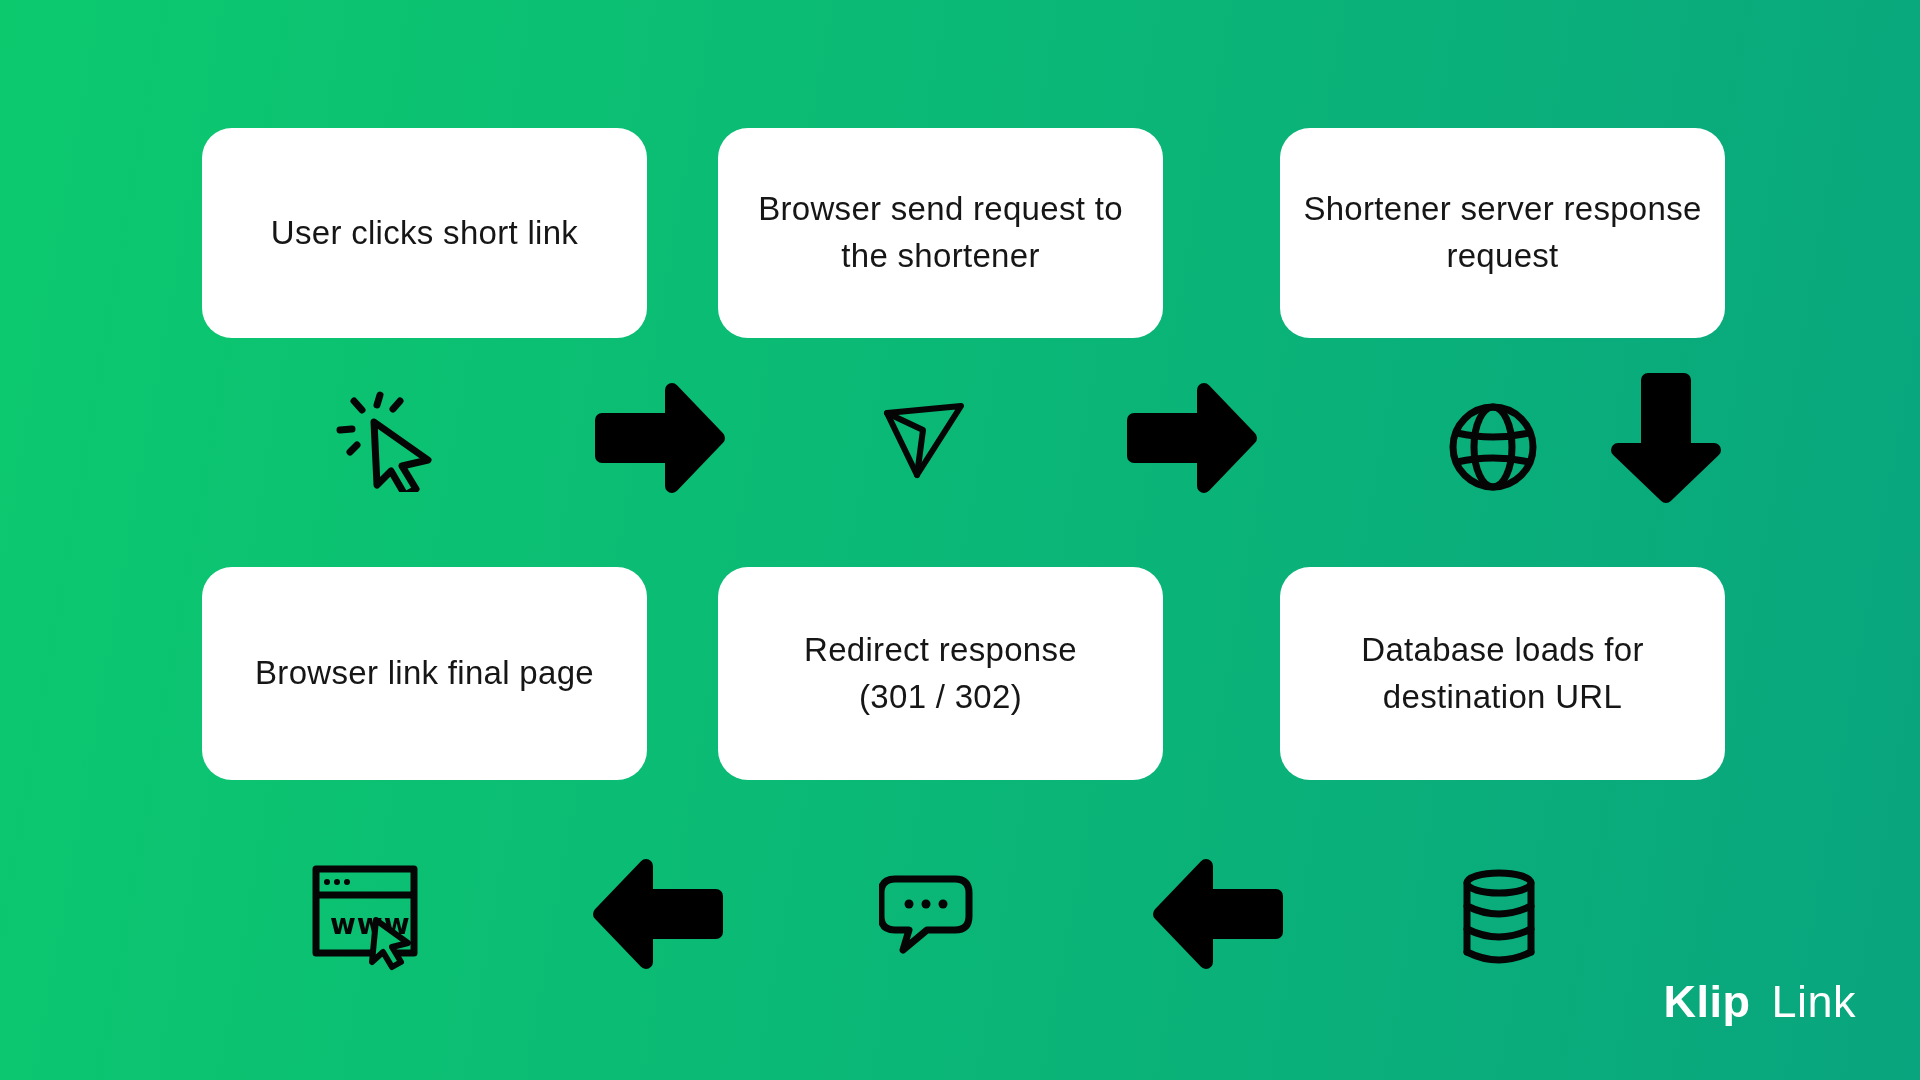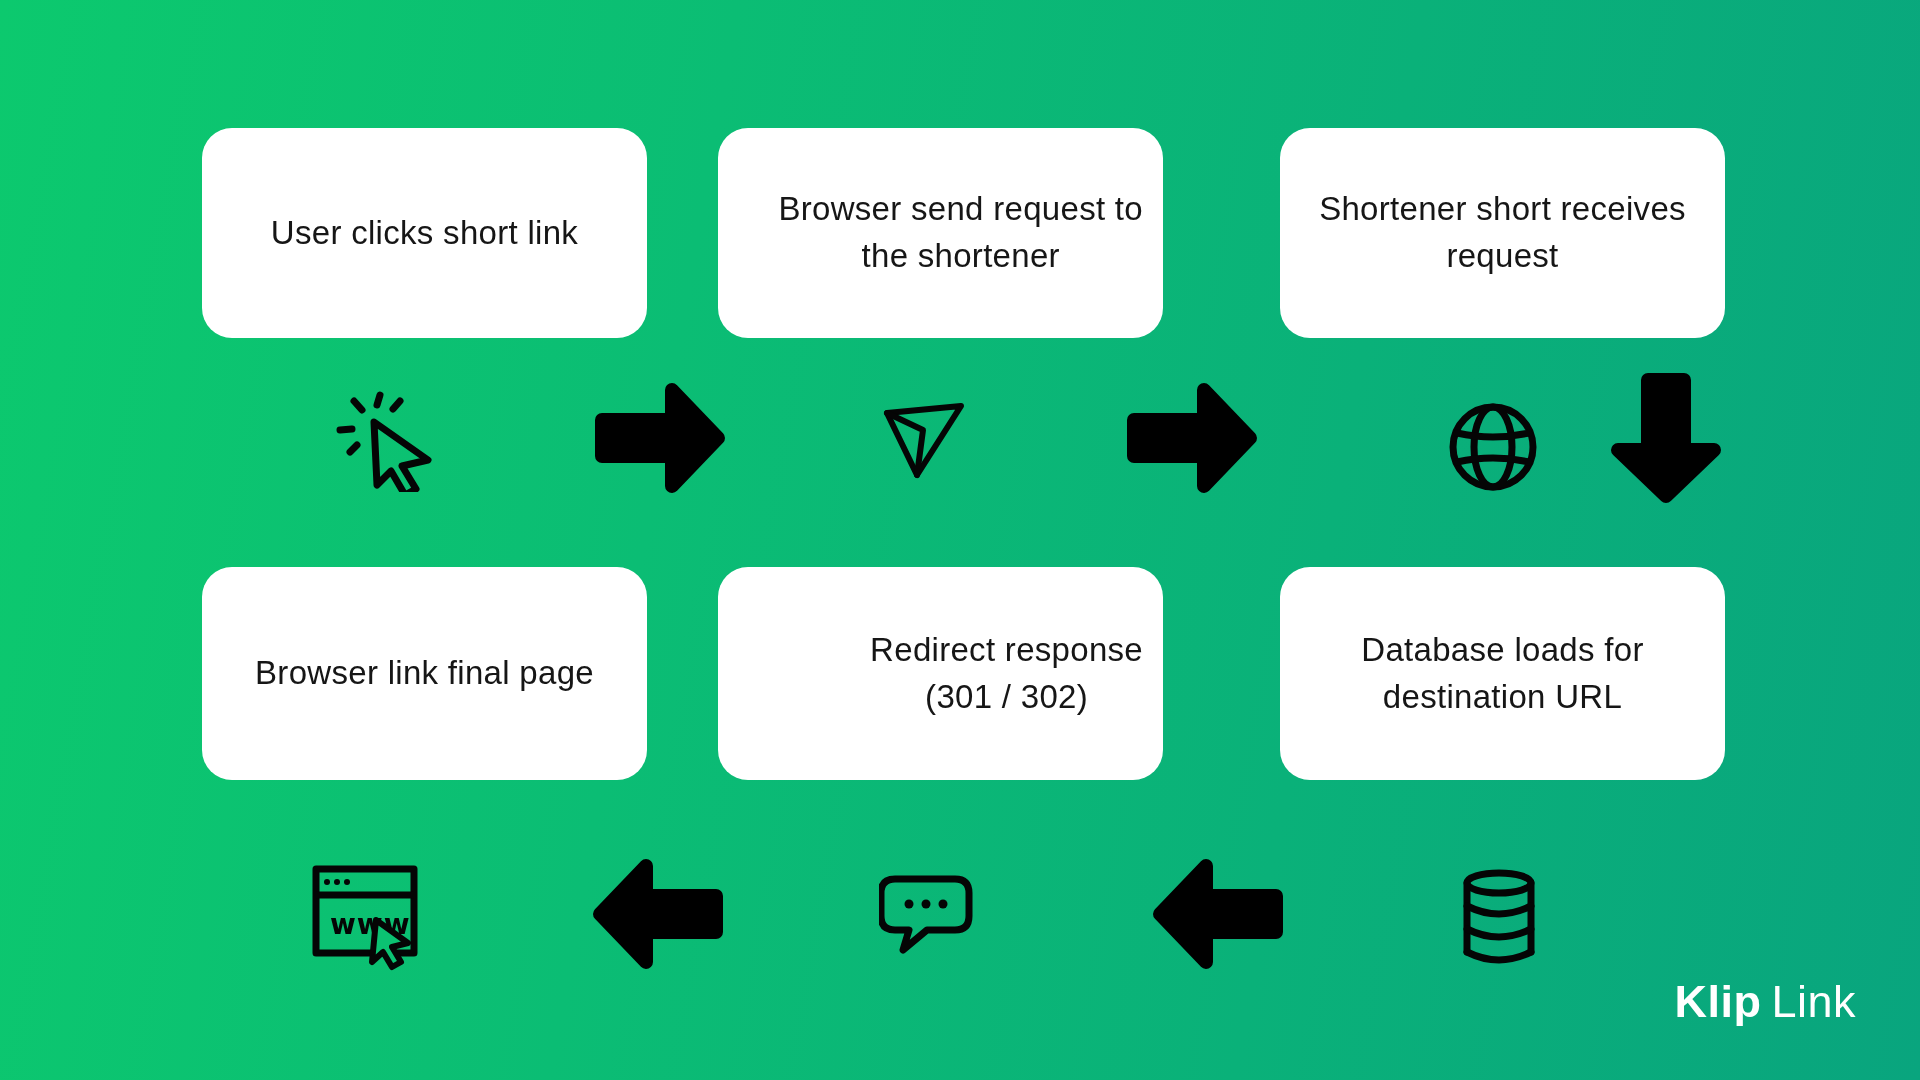--- a/index.html
+++ b/index.html
@@ -24,51 +24,50 @@
     font-size: 33px;
     line-height: 1.42;
     color: #161616;
     letter-spacing: 0.3px;
     white-space: pre-line;
     padding: 0 20px;
   }
   .row1 { top: 128px; height: 210px; }
   .row2 { top: 567px; height: 213px; }
   .col1 { left: 158px;  width: 445px; margin-left: 44px; }
-  .col2 { left: 718px;  width: 445px; justify-content: flex-end; }
+  .col2 { left: 718px;  width: 445px; }
   .col3 { left: 1280px; width: 445px; }
   .icon { position: absolute; }
   .logo {
     position: absolute;
     right: 64px;
     bottom: 52px;
     color: #ffffff;
     font-size: 45px;
     display: flex;
     align-items: baseline;
-    gap: 10px;
     letter-spacing: 0.5px;
   }
   .logo-bold  { font-weight: 700; }
-  .logo-light { font-weight: 400; }
+  .logo-light { font-weight: 400; margin-left: 21px; }
 </style>
 </head>
 <body>
 
 <div class="stage">
 
   <div class="card row1 col1">
     <div class="card-label">User clicks short link</div>
   </div>
   <div class="card row1 col2">
     <div class="card-label">Browser send request to
 the shortener</div>
   </div>
   <div class="card row1 col3">
-    <div class="card-label">Shortener short receives
+    <div class="card-label">Shortener server response
 request</div>
   </div>
 
   <div class="card row2 col1">
     <div class="card-label">Browser link final page</div>
   </div>
   <div class="card row2 col2">
     <div class="card-label">Redirect response
 (301 / 302)</div>
   </div>

